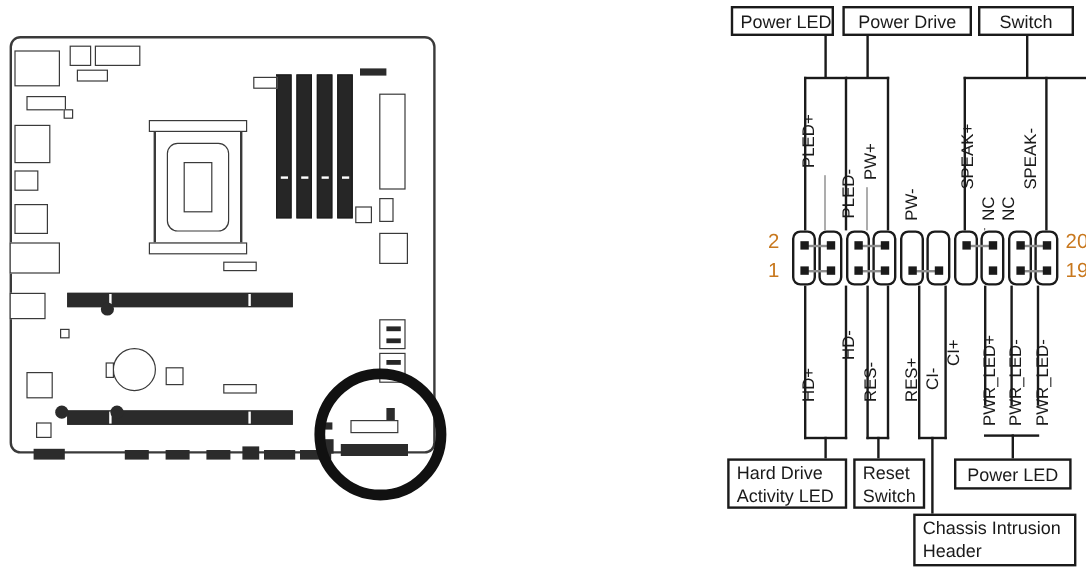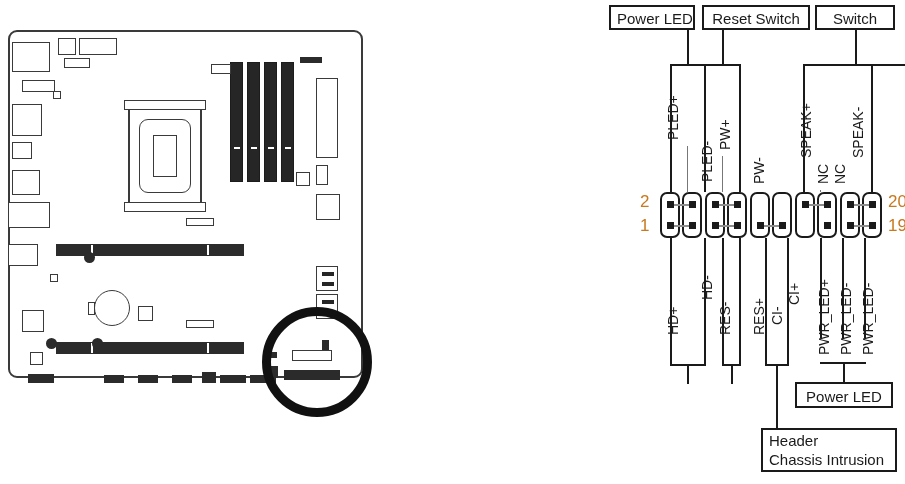--- a/index.html
+++ b/index.html
@@ -184,21 +184,21 @@
     <div class="hdrw" style="left:292px;top:328px;width:40px;height:11px;"></div>
     <div class="hdr" style="left:284px;top:348px;width:56px;height:10px;"></div>
     <div class="hdr" style="left:266px;top:344px;width:12px;height:12px;"></div>
     <div class="hdr" style="left:268px;top:330px;width:9px;height:6px;"></div>
     <div class="hdr" style="left:322px;top:318px;width:7px;height:10px;"></div>
   </div>
 
   <div id="highlight"></div>
 
   <div class="lbox" style="left:609px;top:5px;width:86px;height:25px;">Power LED</div>
-  <div class="lbox" style="left:702px;top:5px;width:108px;height:25px;">Reset Switch</div>
+  <div class="lbox" style="left:702px;top:5px;width:108px;height:25px;">Power Drive</div>
   <div class="lbox" style="left:815px;top:5px;width:80px;height:25px;">Switch</div>
 
   <div class="ln lnv" style="left:687px;top:30px;height:35px;"></div>
   <div class="ln lnh" style="left:670px;top:64px;width:36px;"></div>
   <div class="ln lnv" style="left:670px;top:64px;height:128px;"></div>
   <div class="ln lnv" style="left:704px;top:64px;height:128px;"></div>
 
   <div class="ln lnv" style="left:722px;top:30px;height:35px;"></div>
   <div class="ln lnh" style="left:705px;top:64px;width:36px;"></div>
   <div class="ln lnv" style="left:739px;top:64px;height:128px;"></div>
@@ -293,22 +293,30 @@
   <div class="ln lnv" style="left:787px;top:238px;height:128px;"></div>
   <div class="ln lnh" style="left:765px;top:364px;width:24px;"></div>
   <div class="ln lnv" style="left:776px;top:364px;height:66px;"></div>
 
   <div class="ln lnv" style="left:820px;top:238px;height:100px;"></div>
   <div class="ln lnv" style="left:842px;top:238px;height:100px;"></div>
   <div class="ln lnv" style="left:864px;top:238px;height:100px;"></div>
   <div class="ln lnh" style="left:820px;top:362px;width:46px;"></div>
   <div class="ln lnv" style="left:843px;top:362px;height:22px;"></div>
 
-
+  <div class="lbox two" style="left:606px;top:382px;width:100px;height:42px;padding-top:1px;">
+    <div>Hard Drive</div>
+    <div>Activity LED</div>
+  </div>
+
+  <div class="lbox two" style="left:711px;top:382px;width:60px;height:42px;padding-top:1px;">
+    <div>Reset</div>
+    <div>Switch</div>
+  </div>
 
   <div class="lbox" style="left:795px;top:382px;width:98px;height:26px;padding-top:3px;">Power LED</div>
 
   <div class="lbox two" style="left:761px;top:428px;width:136px;height:44px;padding-top:1px;">
+    <div>Chassis Intrusion</div>
     <div>Header</div>
-    <div>Chassis Intrusion</div>
   </div>
 
 </div>
 
 </body></html>

